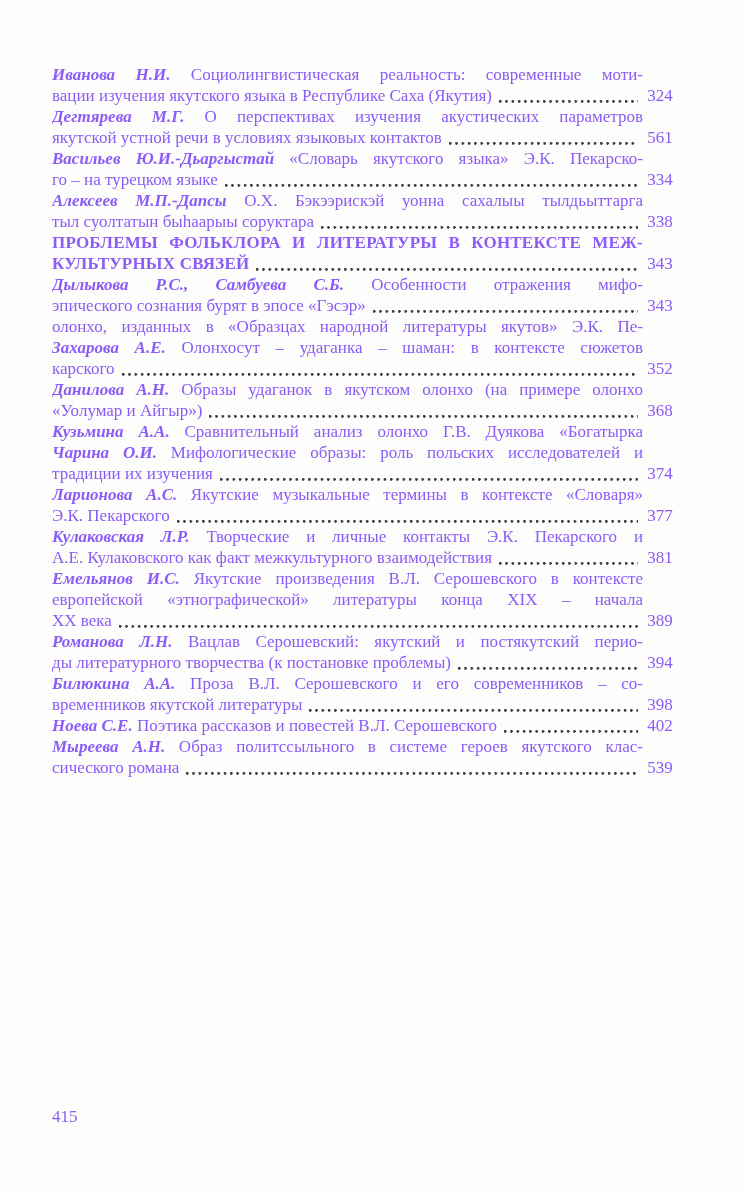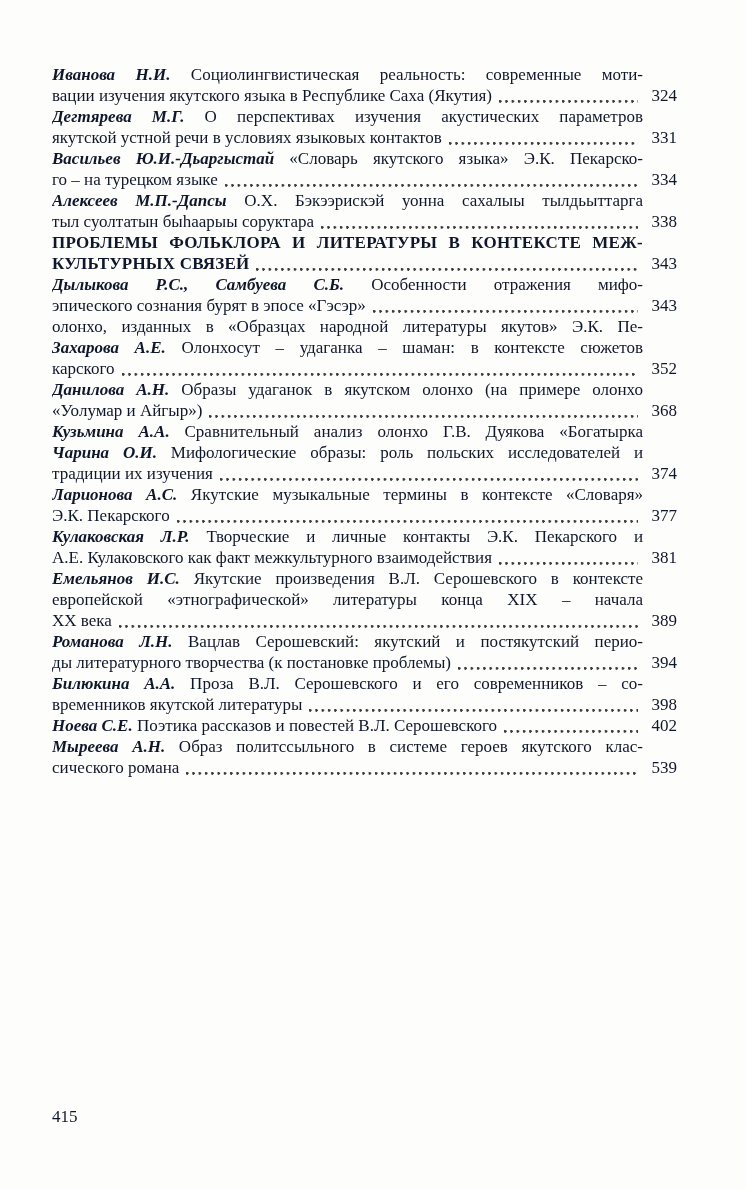--- a/index.html
+++ b/index.html
@@ -7,21 +7,21 @@
     padding: 0;
     background: #ffffff;
   }
   .book-page {
     position: relative;
     width: 746px;
     height: 1189px;
     background: #fdfdfc;
     overflow: hidden;
     font-family: "Liberation Serif", "DejaVu Serif", serif;
-    color: #0f172a;
+    color: #8b5cf6;
   }
   .toc {
     position: absolute;
     left: 52px;
     top: 64px;
     width: 625px;
     font-size: 17px;
     line-height: 21px;
   }
   .line {
@@ -52,21 +52,21 @@
     height: 3px;
     align-self: flex-end;
     margin: 0 5px 3px 7px;
     background-image: radial-gradient(circle at 1.2px 1.4px, #3c3c3c 1.15px, rgba(0,0,0,0) 1.55px);
     background-size: 6.3px 3px;
     background-repeat: repeat-x;
   }
   .page-ref {
     flex: 0 0 34px;
     width: 34px;
-    text-align: right;
+    text-align: center;
   }
   .folio {
     position: absolute;
     left: 52px;
     top: 1106px;
     width: 560px;
     text-align: left;
     font-size: 17px;
     line-height: 21px;
   }
@@ -83,21 +83,21 @@
         <span class="text"><span class="normal">вации изучения якутского языка в Республике Саха (Якутия)</span></span>
         <span class="leader"></span>
         <span class="page-ref">324</span>
       </div>
       <div class="line justify">
         <span class="text"><span class="author">Дегтярева М.Г.</span><span class="normal"> О перспективах изучения акустических параметров</span></span>
       </div>
       <div class="line">
         <span class="text"><span class="normal">якутской устной речи в условиях языковых контактов</span></span>
         <span class="leader"></span>
-        <span class="page-ref">331</span>
+        <span class="page-ref">561</span>
       </div>
       <div class="line justify">
         <span class="text"><span class="author">Васильев Ю.И.-Дьаргыстай</span><span class="normal"> «Словарь якутского языка» Э.К. Пекарско-</span></span>
       </div>
       <div class="line">
         <span class="text"><span class="normal">го – на турецком языке</span></span>
         <span class="leader"></span>
         <span class="page-ref">334</span>
       </div>
       <div class="line justify">

